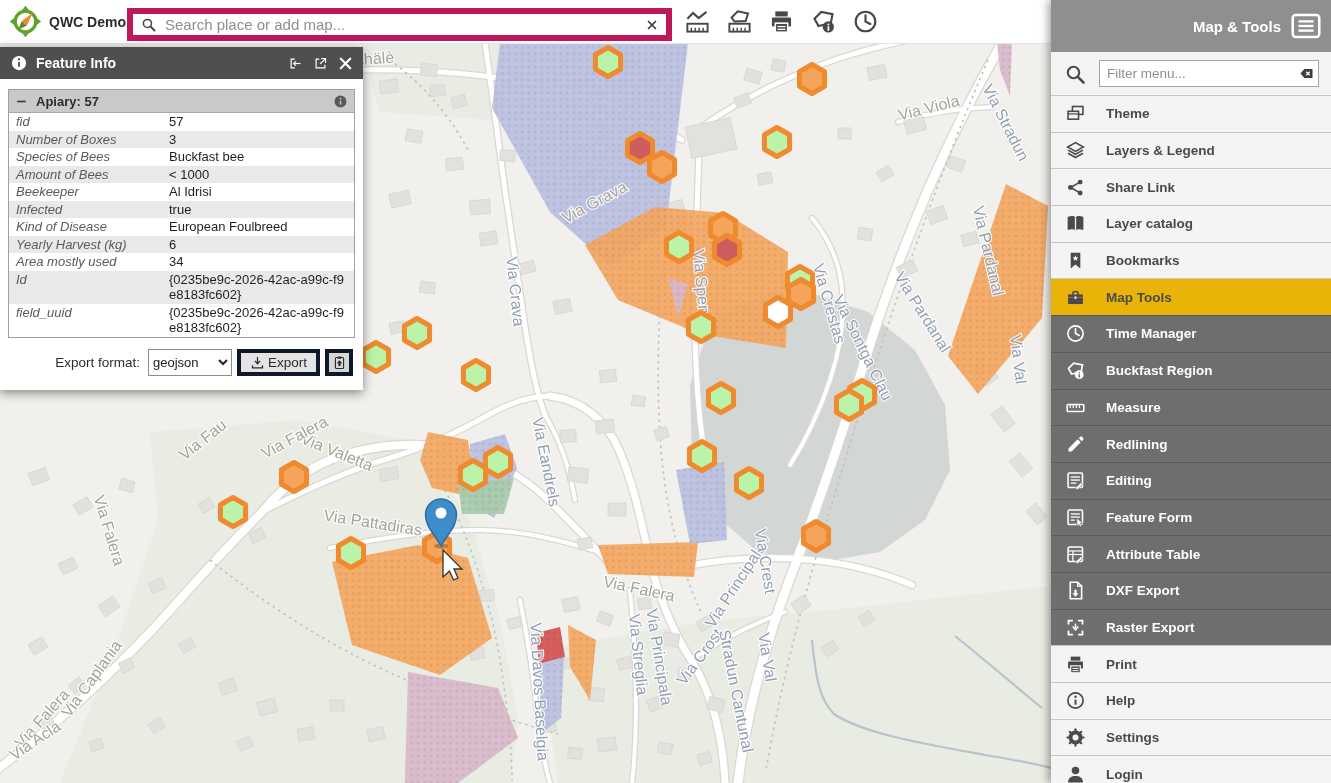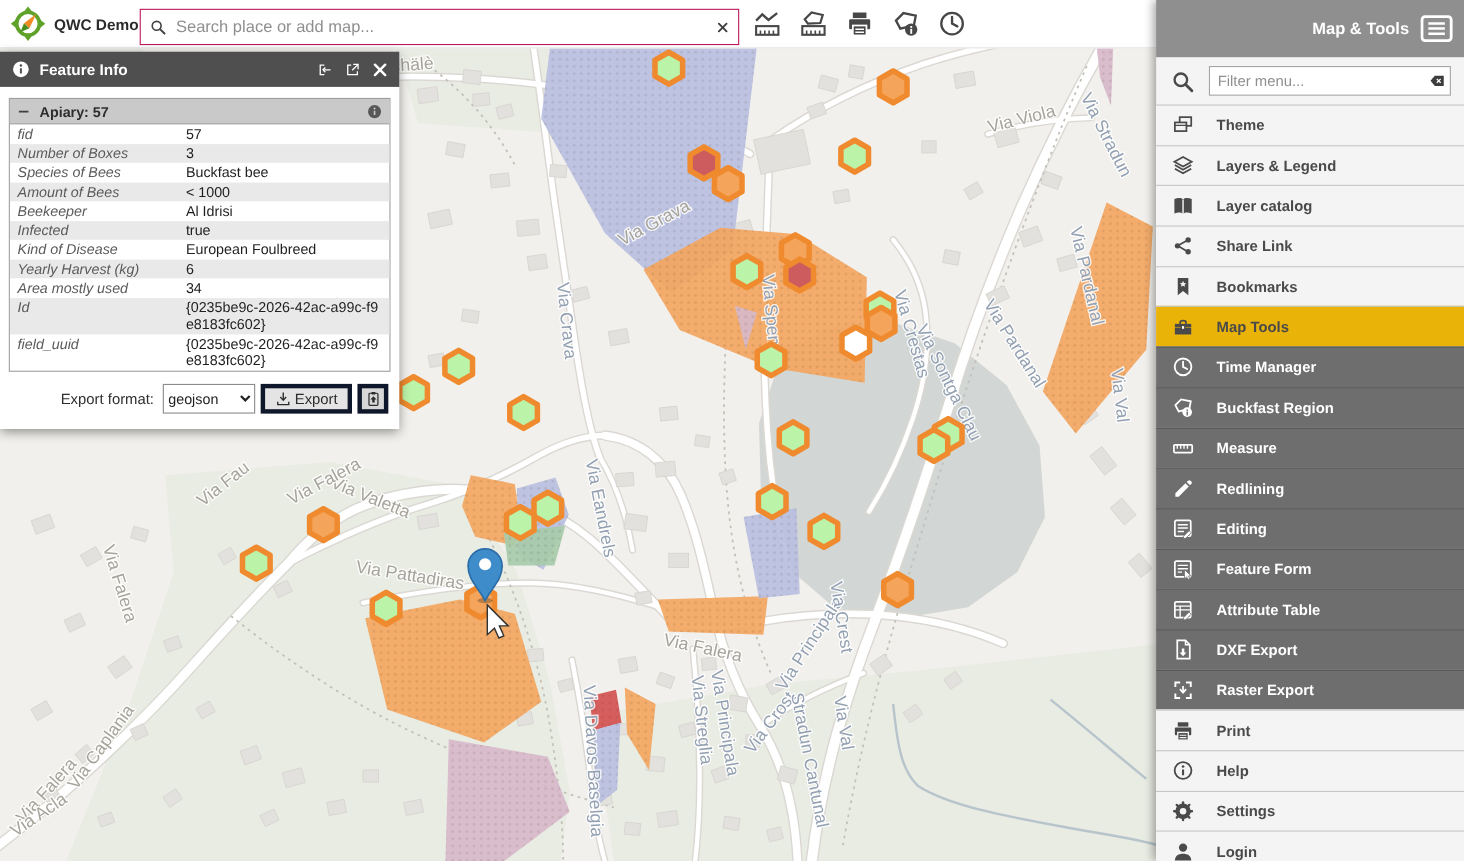--- a/index.html
+++ b/index.html
@@ -4,21 +4,21 @@
 <style>
   html,body{margin:0;padding:0;}
   body{width:1331px;height:783px;overflow:hidden;font-family:"Liberation Sans",sans-serif;background:#f2f0ec;position:relative;}
   .stage{position:absolute;inset:0;}
 
   
   .topbar{position:absolute;left:0;top:0;width:1051px;height:43px;background:#fff;border-bottom:1px solid #e3e3e3;z-index:30;display:flex;align-items:center;}
   .brand{display:flex;align-items:center;gap:7px;padding-left:9px;width:118px;}
   .brand .logo{width:33px;height:33px;}
   .brand span{font-size:14px;font-weight:bold;color:#2b2b2b;white-space:nowrap;}
-  .searchbox{position:absolute;left:127px;top:8px;width:545px;height:33px;border:1px solid #be185d;background:#fff;display:flex;align-items:center;box-sizing:border-box;}
+  .searchbox{position:absolute;left:127px;top:8px;width:545px;height:33px;border:6px solid #be185d;background:#fff;display:flex;align-items:center;box-sizing:border-box;}
   .searchbox .sicon{width:17px;height:17px;margin:0 6px 0 7px;color:#444;flex:0 0 auto;}
   .searchbox input{border:none;outline:none;flex:1;font-size:15px;color:#333;font-family:"Liberation Sans",sans-serif;}
   .searchbox input::placeholder{color:#8f8f8f;}
   .clearx{background:none;border:none;padding:0 8px;cursor:pointer;color:#3c3c3c;display:flex;align-items:center;}
   .clearx svg{width:12px;height:12px;}
   .toolbar{position:absolute;left:682px;top:3px;display:flex;gap:11px;align-items:center;height:37px;}
   .toolbar button{background:none;border:none;padding:2px;color:#474747;cursor:pointer;display:flex;align-items:center;}
   .toolbar svg{width:27px;height:27px;}
 
   
@@ -719,30 +719,30 @@
 
   <div class="mitem">
     <svg class="icon">
             <use href="#i-layers"></use>
           </svg>
     <span class="mlabel">Layers &amp; Legend</span>
   </div>
 
   <div class="mitem">
     <svg class="icon">
+            <use href="#i-share"></use>
+          </svg>
+    <span class="mlabel">Share Link</span>
+  </div>
+
+  <div class="mitem">
+    <svg class="icon">
             <use href="#i-catalog"></use>
           </svg>
     <span class="mlabel">Layer catalog</span>
-  </div>
-
-  <div class="mitem">
-    <svg class="icon">
-            <use href="#i-share"></use>
-          </svg>
-    <span class="mlabel">Share Link</span>
   </div>
 
   <div class="mitem">
     <svg class="icon">
             <use href="#i-bookmark"></use>
           </svg>
     <span class="mlabel">Bookmarks</span>
   </div>
 
   <div class="mitem active">

